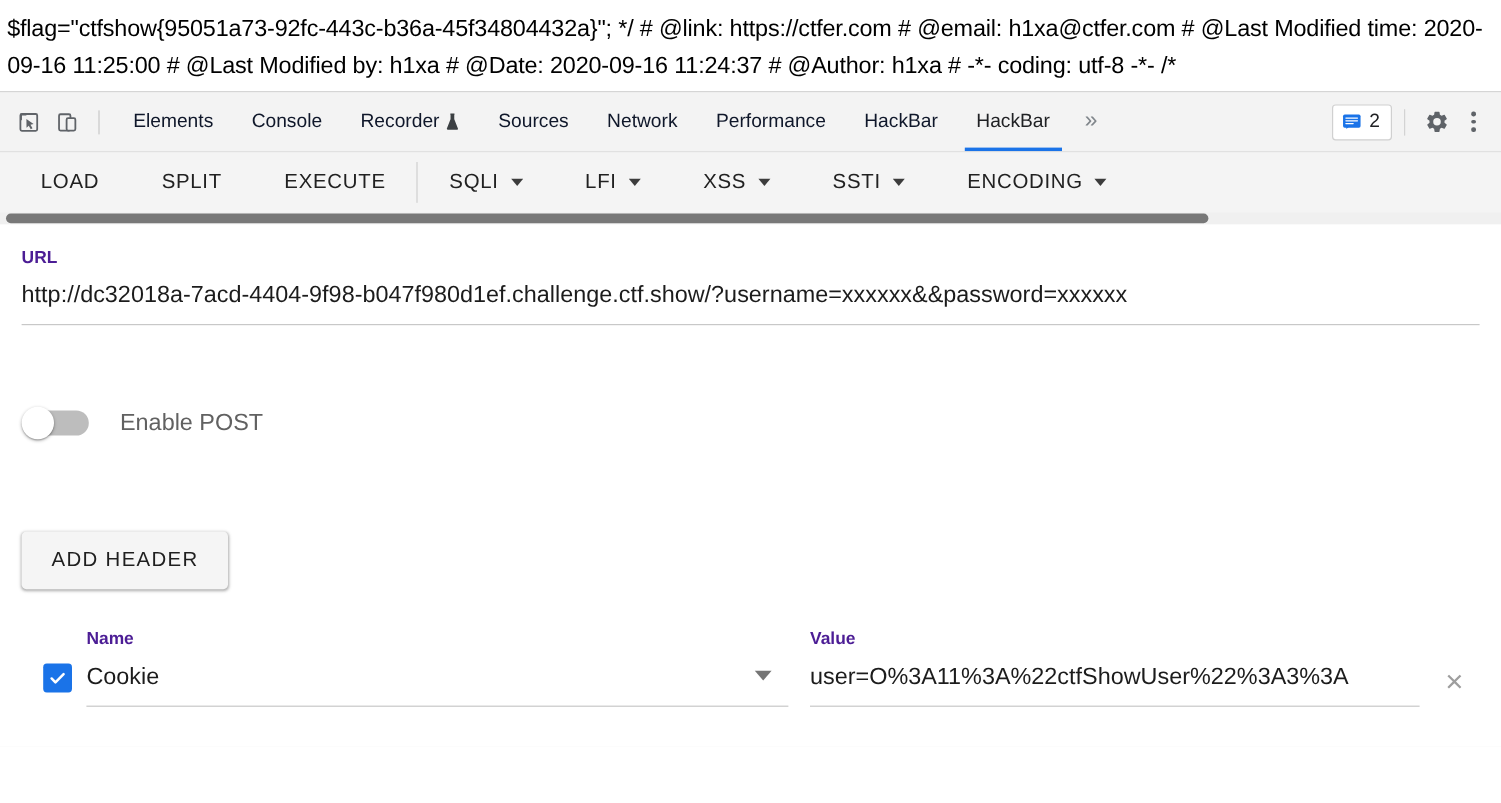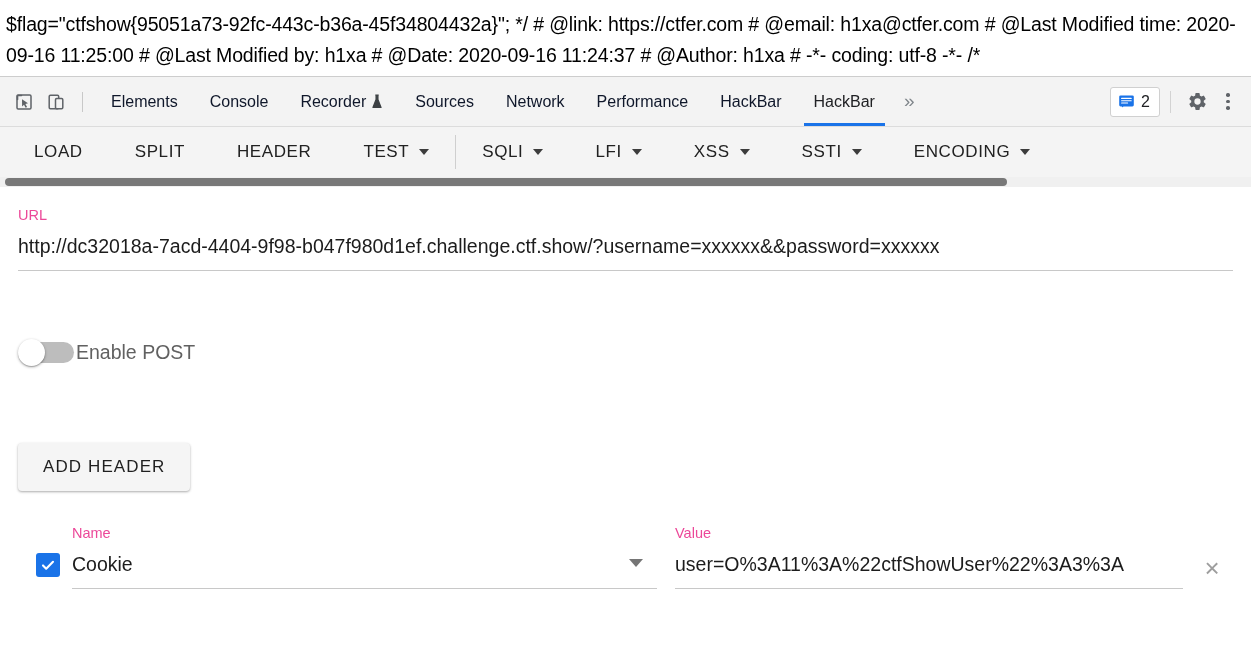--- a/index.html
+++ b/index.html
@@ -191,42 +191,44 @@
     background: #ffffff;
     padding: 0 18px;
     height: 435px;
     position: relative;
   }
   .field-group {
     padding-top: 19px;
   }
   .field-label {
     font-size: 14.5px;
-    color: #ec4899;
+    color: #4c1d95;
     line-height: 18px;
+    font-weight: bold;
   }
   .field-input {
     font-size: 19.5px;
     color: #1c1c1c;
     line-height: 30px;
     padding: 7px 0 9px 0;
     border: none;
     border-bottom: 1px solid #c8c8c8;
     width: 100%;
     background: transparent;
     outline: none;
     font-family: "Liberation Sans", sans-serif;
     white-space: nowrap;
     overflow: hidden;
   }
 
   
   .toggle-row {
     display: flex;
     align-items: center;
+    gap: 24px;
     margin-top: 68px;
   }
   .switch {
     width: 58px;
     height: 26px;
     position: relative;
     cursor: pointer;
     flex: 0 0 auto;
   }
   .switch .track {
@@ -419,25 +421,21 @@
   </div>
 
   <div id="hackbar-menubar">
     <div class="hb-item">
       <span>LOAD</span>
     </div>
     <div class="hb-item">
       <span>SPLIT</span>
     </div>
     <div class="hb-item">
-      <span>HEADER</span>
-    </div>
-    <div class="hb-item">
-      <span>TEST</span>
-      <span class="caret"></span>
+      <span>EXECUTE</span>
     </div>
     <div class="hb-sep"></div>
     <div class="hb-item">
       <span>SQLI</span>
       <span class="caret"></span>
     </div>
     <div class="hb-item">
       <span>LFI</span>
       <span class="caret"></span>
     </div>

